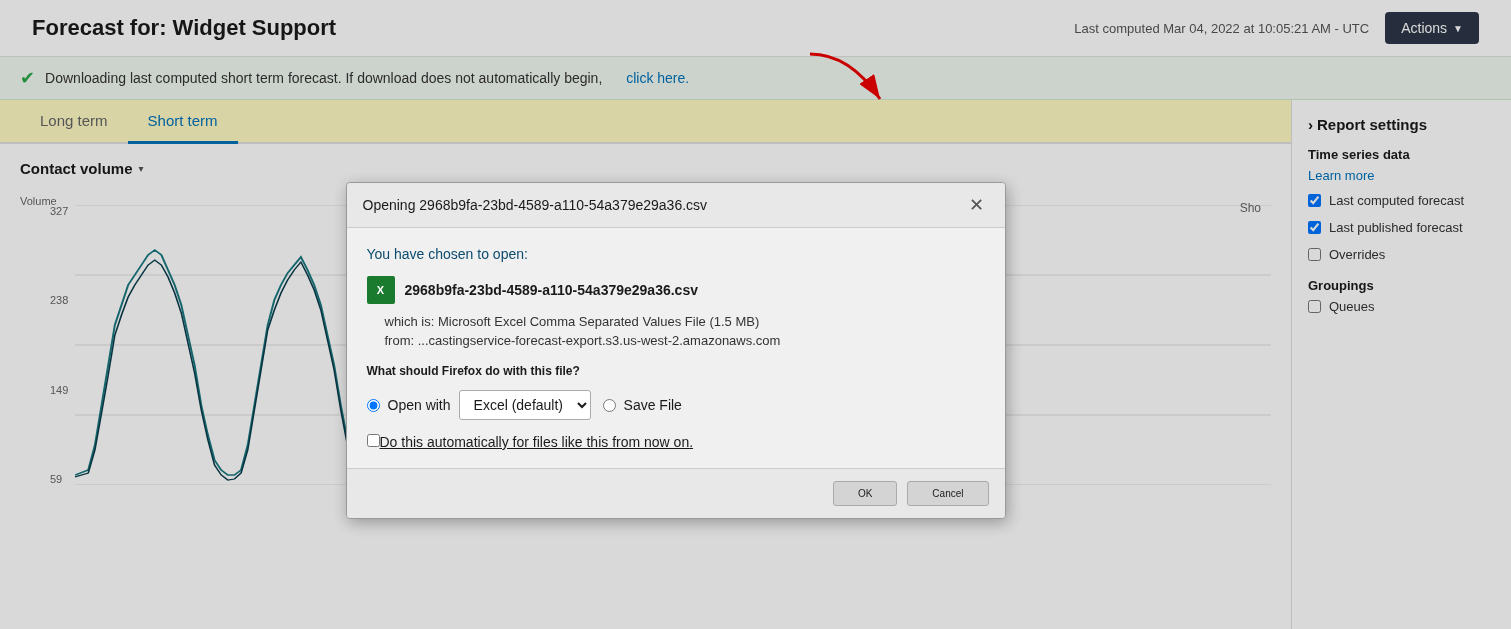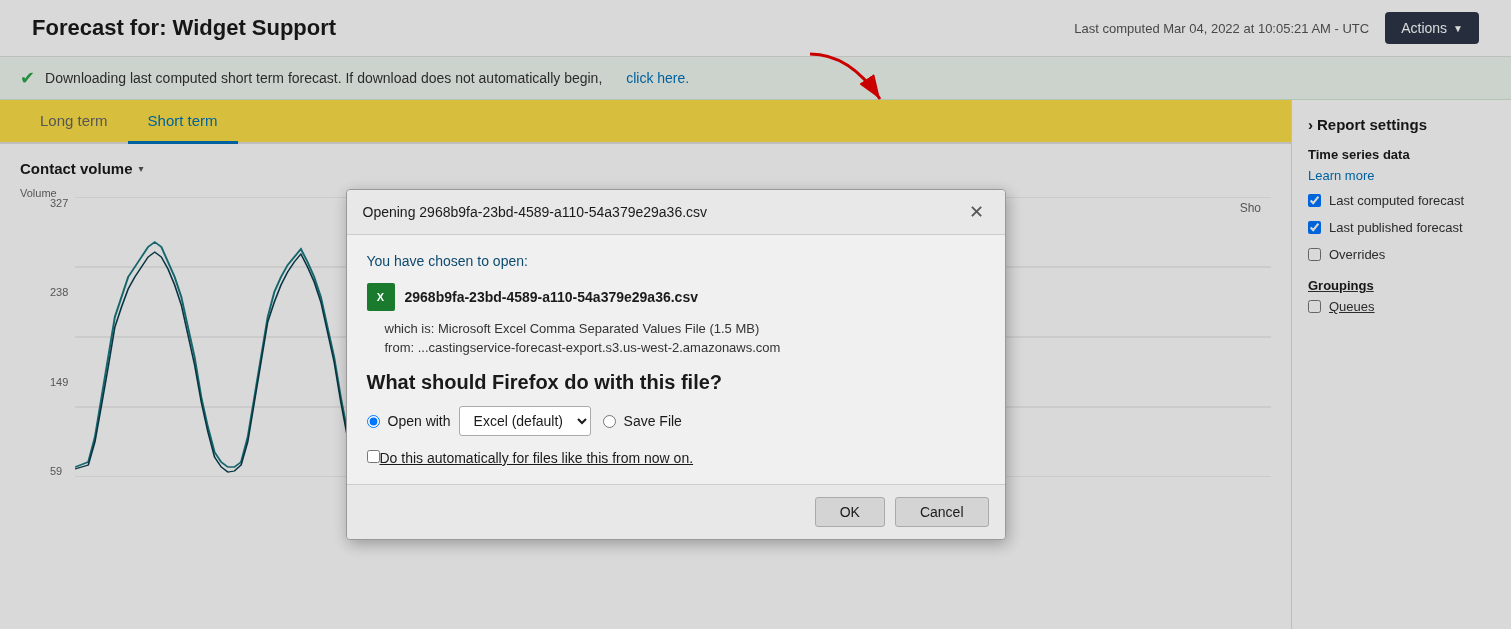--- a/index.html
+++ b/index.html
@@ -28,65 +28,65 @@
     .banner-icon { color: #28a745; font-size: 18px; }
     .banner-link { color: #0073bb; cursor: pointer; text-decoration: none; }
 
     
     .main-content { display: flex; height: calc(629px - 41px - 45px); position: relative; }
 
     
     .left-panel { flex: 1; display: flex; flex-direction: column; overflow: hidden; }
 
     
-    .tabs { display: flex; border-bottom: 2px solid #e0e0e0; background: #fde047; padding: 0 20px; }
+    .tabs { display: flex; border-bottom: 2px solid #e0e0e0; background: #fef9c3; padding: 0 20px; }
     .tab {
       padding: 12px 20px; cursor: pointer; font-size: 15px; color: #666;
       border-bottom: 3px solid transparent; margin-bottom: -2px;
     }
     .tab.active { color: #0073bb; border-bottom-color: #0073bb; font-weight: 500; }
 
     
     .chart-area { flex: 1; padding: 16px 20px; background: #fff; overflow: hidden; position: relative; }
-    .chart-header { display: flex; align-items: center; gap: 6px; }
+    .chart-header { display: flex; align-items: center; gap: 6px; margin-bottom: 8px; }
     .chart-title { font-size: 15px; font-weight: 600; color: #1a1a1a; }
     .chart-dropdown-icon { font-size: 10px; color: #555; cursor: pointer; }
     .chart-inner { position: relative; height: 320px; }
     .y-axis-label { position: absolute; left: 0; top: 10px; font-size: 11px; color: #666; }
     .y-axis { position: absolute; left: 30px; top: 20px; height: 280px; display: flex; flex-direction: column; justify-content: space-between; }
     .y-tick { font-size: 11px; color: #666; }
     .chart-svg { position: absolute; left: 55px; top: 20px; width: calc(100% - 55px); height: 280px; }
-    .sho-label { position: absolute; top: 24px; right: 10px; font-size: 12px; color: #666; text-align: center; }
+    .sho-label { position: absolute; top: 16px; right: 10px; font-size: 12px; color: #666; text-align: center; }
 
     
     .right-panel {
       width: 220px; background: #fff; border-left: 1px solid #e0e0e0;
       padding: 16px; overflow-y: auto;
     }
     .report-settings-header {
       display: flex; align-items: center; gap: 4px; font-size: 15px; font-weight: 600;
       color: #1a1a1a; margin-bottom: 14px; cursor: pointer;
     }
     .section-label { font-size: 13px; font-weight: 600; color: #1a1a1a; margin-bottom: 6px; }
     .learn-more-link { color: #0073bb; font-size: 13px; cursor: pointer; display: block; margin-bottom: 10px; }
     .checkbox-group { display: flex; flex-direction: column; gap: 12px; margin-bottom: 16px; }
     .checkbox-item { display: flex; align-items: center; gap: 8px; font-size: 13px; color: #333; }
     .checkbox-item input[type="checkbox"] { cursor: pointer; }
-    .groupings-section { margin-top: 4px; text-decoration: underline; }
+    .groupings-section { margin-top: 4px; }
 
     
     .dialog-overlay {
       position: fixed; top: 0; left: 0; width: 100%; height: 100%;
       background: rgba(0,0,0,0.15); z-index: 100; display: flex; align-items: center; justify-content: center;
       pointer-events: none;
     }
     .dialog {
       background: #f0f0f0; border: 1px solid #999; border-radius: 4px;
       width: 660px; box-shadow: 2px 4px 16px rgba(0,0,0,0.3);
-      pointer-events: all; position: relative; top: 50px; left: -80px;
+      pointer-events: all; position: relative; top: 36px; left: -80px;
     }
     .dialog-titlebar {
       background: #e8e8e8; padding: 10px 16px; border-bottom: 1px solid #ccc;
       display: flex; align-items: center; justify-content: space-between;
       border-radius: 4px 4px 0 0;
     }
     .dialog-title { font-size: 14px; color: #1a1a1a; font-weight: 500; }
     .dialog-close {
       background: none; border: none; font-size: 18px; cursor: pointer; color: #555;
       width: 24px; height: 24px; display: flex; align-items: center; justify-content: center;
@@ -94,36 +94,36 @@
     .dialog-body { padding: 18px 20px; }
     .dialog-body-text { font-size: 14px; color: #0c4a6e; margin-bottom: 14px; }
     .file-row { display: flex; align-items: center; gap: 10px; margin-bottom: 10px; }
     .file-icon {
       width: 28px; height: 28px; background: #1a7a2e; color: #fff;
       display: flex; align-items: center; justify-content: center; font-size: 11px; font-weight: bold;
       border-radius: 2px; flex-shrink: 0;
     }
     .file-name { font-size: 14px; font-weight: bold; color: #1a1a1a; }
     .file-info { font-size: 13px; color: #333; margin-left: 18px; margin-bottom: 4px; }
-    .dialog-question { font-size: 20px; font-weight: bold; color: #1a1a1a; margin: 16px 0 12px; }
+    .dialog-question { font-size: 12px; font-weight: bold; color: #1a1a1a; margin: 16px 0 12px; }
     .radio-group { display: flex; flex-direction: row; gap: 12px; margin-bottom: 14px; }
     .radio-item { display: flex; align-items: center; gap: 8px; font-size: 14px; color: #1a1a1a; }
     .radio-item input[type="radio"] { cursor: pointer; }
     .open-with-row { display: flex; align-items: center; gap: 8px; }
     .app-select {
       flex: 1; padding: 5px 10px; border: 1px solid #aaa; border-radius: 3px;
       background: #fff; font-size: 14px; cursor: pointer; color: #1a1a1a;
     }
     .checkbox-auto { display: flex; align-items: flex-start; gap: 0; font-size: 14px; color: #1a1a1a; margin-top: 14px; text-decoration: underline; }
     .dialog-footer {
       padding: 12px 16px; display: flex; justify-content: flex-end; gap: 10px;
       border-top: 1px solid #ccc; background: #e8e8e8; border-radius: 0 0 4px 4px;
     }
     .btn-ok, .btn-cancel {
-      padding: 6px 24px; font-size: 14px; cursor: pointer;
+      padding: 6px 24px; font-size: 10px; cursor: pointer;
       background: #d4d4d4; border: 1px solid #aaa; border-radius: 3px; color: #1a1a1a;
     }
 
     
     .red-arrow {
       position: absolute; top: 44px; left: 790px; width: 120px; height: 70px;
       pointer-events: none; z-index: 50;
     }
   </style>
 </head>

